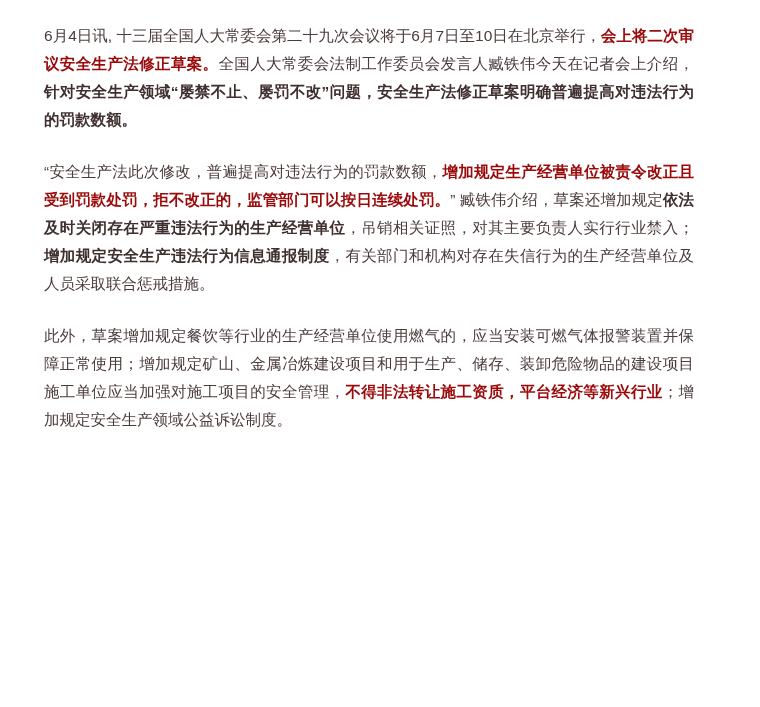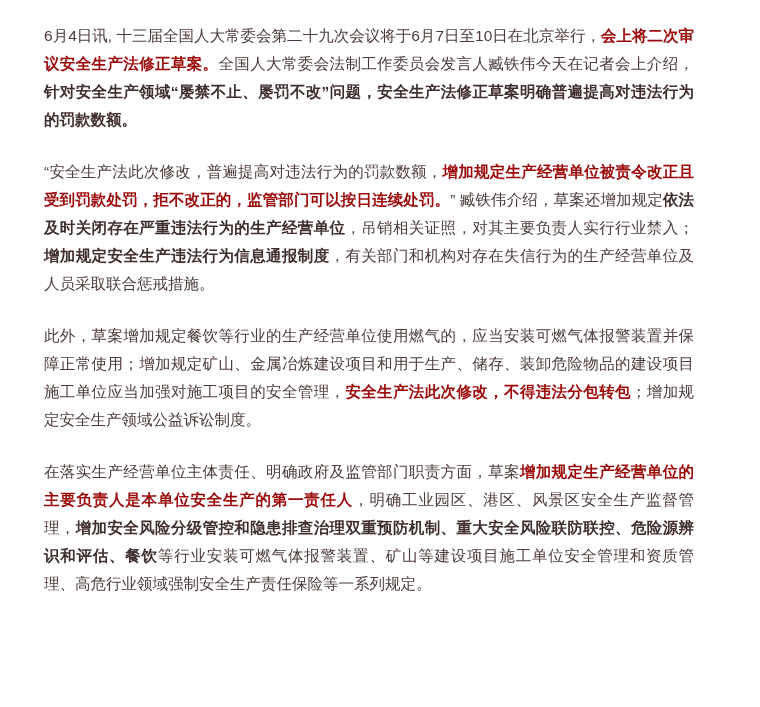--- a/index.html
+++ b/index.html
@@ -41,15 +41,14 @@
     color: #9b0a0a;
     font-weight: 700;
   }
 </style>
 </head>
 <body>
 
 <div class="article" id="article-root">
     <p class="para"><span class="run-normal">6月4日讯, 十三届全国人大常委会第二十九次会议将于6月7日至10日在北京举行，</span><span class="run-bold-red">会上将二次审议安全生产法修正草案。</span><span class="run-normal">全国人大常委会法制工作委员会发言人臧铁伟今天在记者会上介绍，</span><span class="run-bold-dark">针对安全生产领域“屡禁不止、屡罚不改”问题，安全生产法修正草案明确普遍提高对违法行为的罚款数额。</span></p>
     <p class="para"><span class="run-normal">“安全生产法此次修改，普遍提高对违法行为的罚款数额，</span><span class="run-bold-red">增加规定生产经营单位被责令改正且受到罚款处罚，拒不改正的，监管部门可以按日连续处罚。</span><span class="run-normal">” 臧铁伟介绍，草案还增加规定</span><span class="run-bold-dark">依法及时关闭存在严重违法行为的生产经营单位</span><span class="run-normal">，吊销相关证照，对其主要负责人实行行业禁入；</span><span class="run-bold-dark">增加规定安全生产违法行为信息通报制度</span><span class="run-normal">，有关部门和机构对存在失信行为的生产经营单位及人员采取联合惩戒措施。</span></p>
-    <p class="para"><span class="run-normal">此外，草案增加规定餐饮等行业的生产经营单位使用燃气的，应当安装可燃气体报警装置并保障正常使用；增加规定矿山、金属冶炼建设项目和用于生产、储存、装卸危险物品的建设项目施工单位应当加强对施工项目的安全管理，</span><span class="run-bold-red">安全生产法此次修改，不得违法分包转包</span><span class="run-normal">；增加规定安全生产领域公益诉讼制度。</span></p>
-    <p class="para"><span class="run-normal">在落实生产经营单位主体责任、明确政府及监管部门职责方面，草案</span><span class="run-bold-red">增加规定生产经营单位的主要负责人是本单位安全生产的第一责任人</span><span class="run-normal">，明确工业园区、港区、风景区安全生产监督管理，</span><span class="run-bold-dark">增加安全风险分级管控和隐患排查治理双重预防机制、重大安全风险联防联控、危险源辨识和评估、餐饮</span><span class="run-normal">等行业安装可燃气体报警装置、矿山等建设项目施工单位安全管理和资质管理、高危行业领域强制安全生产责任保险等一系列规定。</span></p>
+    <p class="para"><span class="run-normal">此外，草案增加规定餐饮等行业的生产经营单位使用燃气的，应当安装可燃气体报警装置并保障正常使用；增加规定矿山、金属冶炼建设项目和用于生产、储存、装卸危险物品的建设项目施工单位应当加强对施工项目的安全管理，</span><span class="run-bold-red">不得非法转让施工资质，平台经济等新兴行业</span><span class="run-normal">；增加规定安全生产领域公益诉讼制度。</span></p>
   </div>
 
 </body></html>

